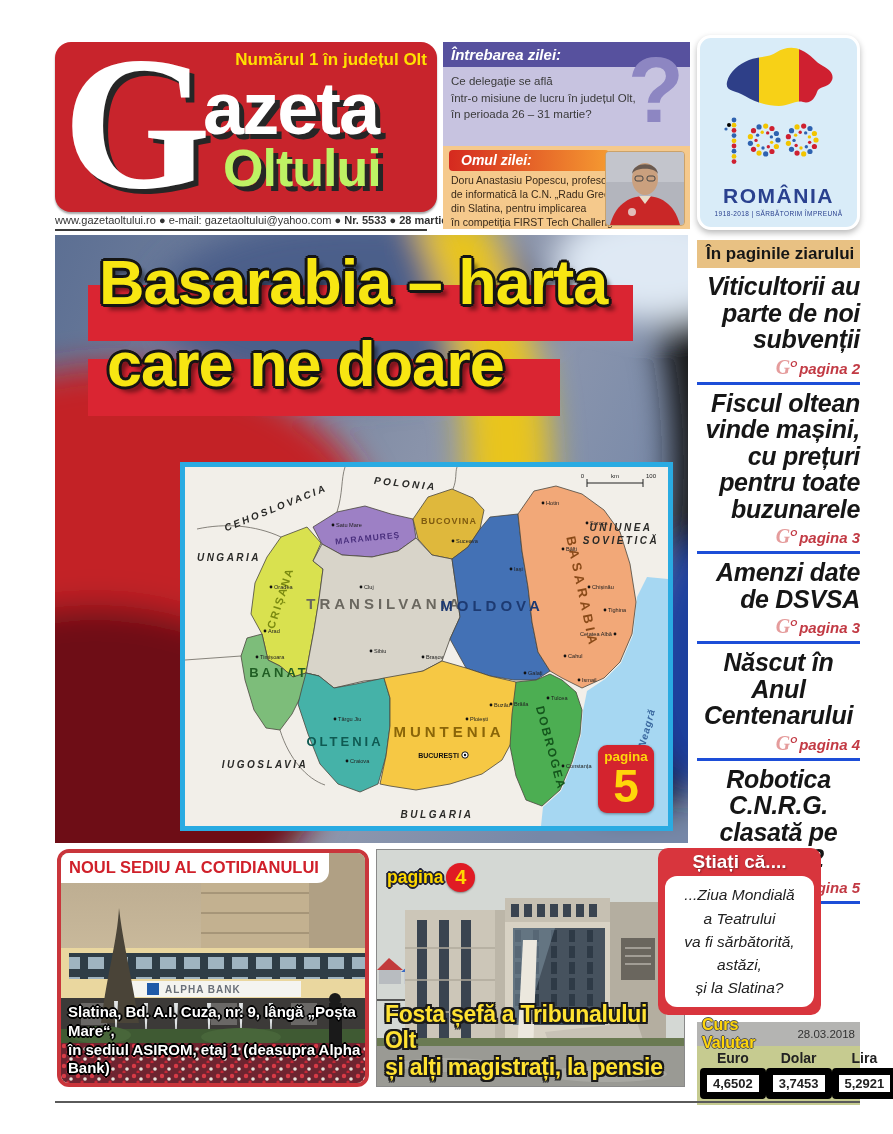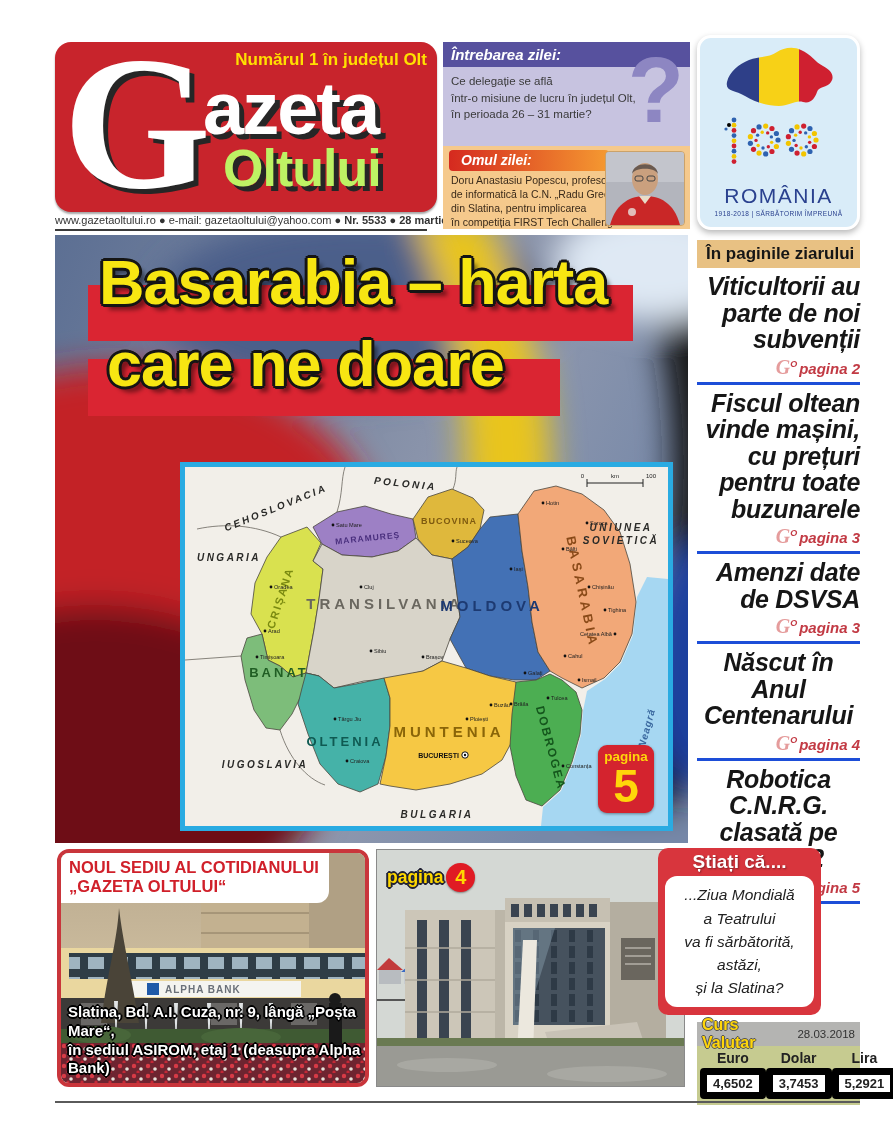--- a/index.html
+++ b/index.html
@@ -32,21 +32,21 @@
           background:linear-gradient(90deg,#d5291f,#f59a31);color:#fff;font-weight:bold;
           font-style:italic;font-size:14px;line-height:21px;padding-left:12px;}
   .m-lines{position:absolute;left:8px;top:28px;font-size:10.5px;color:#3a2a1a;line-height:1.32;}
   .m-photo{position:absolute;right:5px;top:5px;width:78px;height:73px;border-radius:4px;
            overflow:hidden;border:1px solid #caa26a;}
 
   
   .cent-box{left:697px;top:35px;width:163px;height:195px;background:#d9ecf8;border-radius:14px;
             border:3px solid #fff;box-shadow:0 3px 6px rgba(0,0,0,.28);box-sizing:border-box;}
   .cent-country{position:absolute;left:0;right:0;top:146px;text-align:center;color:#2a418f;
-            font-weight:400;font-size:21px;letter-spacing:1.5px;}
+            font-weight:700;font-size:21px;letter-spacing:1.5px;}
   .cent-sub{position:absolute;left:0;right:0;top:172px;text-align:center;color:#2a418f;font-size:6.5px;letter-spacing:.4px;}
 
   
   .feature{left:55px;top:235px;width:633px;height:608px;overflow:hidden;background:#8b5cf6;}
   .strip{position:absolute;background:#da2532;z-index:1;}
   .strip1{left:33px;top:50px;width:545px;height:56px;}
   .strip2{left:33px;top:124px;width:472px;height:57px;}
   .headline{position:absolute;z-index:2;font-weight:900;font-size:63px;letter-spacing:-1px;color:#f7e612;
             line-height:1;white-space:nowrap;
             text-shadow:3px 0 0 #151515,-3px 0 0 #151515,0 3px 0 #151515,0 -3px 0 #151515,
@@ -445,21 +445,20 @@
       </g>
       <rect x="0" y="176" width="312" height="18" fill="#3f5a33"></rect>
       <ellipse cx="40" cy="182" rx="30" ry="9" fill="#48663a"></ellipse>
         <ellipse cx="180" cy="184" rx="40" ry="9" fill="#48663a"></ellipse>
       <rect x="0" y="190" width="312" height="48" fill="url(#flw)"></rect>
       <rect x="268" y="150" width="13" height="44" fill="#1a1a1a"></rect>
         <circle cx="274" cy="146" r="6" fill="#1a1a1a"></circle>
     </svg>
     <div class="pl-overlay">
       <div>NOUL SEDIU AL COTIDIANULUI</div>
-      <div>„GAZETA OLTULUI“</div>
     </div>
     <div class="pl-caption">
         <div>Slatina, Bd. A.I. Cuza, nr. 9, lângă „Poșta Mare“,</div>
         <div>în sediul ASIROM, etaj 1 (deasupra Alpha Bank)</div>
       </div>
   </div>
 
   <div class="abs photo-mid">
     <svg width="307" height="236" viewBox="0 0 307 236">
       <defs>
@@ -516,20 +515,24 @@
       </g>
       <rect x="0" y="188" width="307" height="10" fill="#6a7a52"></rect>
       <rect x="0" y="196" width="307" height="40" fill="#9a9a94"></rect>
       <ellipse cx="70" cy="215" rx="50" ry="7" fill="#a8a8a2"></ellipse>
         <ellipse cx="230" cy="224" rx="60" ry="8" fill="#a8a8a2"></ellipse>
     </svg>
     <div class="pm-badge">
       <span class="pl">pagina</span>
       <span class="circ">4</span>
     </div>
+    <div class="pm-caption">
+        <div>Fosta șefă a Tribunalului Olt</div>
+        <div>și alți magistrați, la pensie</div>
+      </div>
   </div>
 
   <div class="abs know-box">
     <div class="know-head">Știați că....</div>
     <div class="know-inner">
         <div>...Ziua Mondială</div>
         <div>a Teatrului</div>
         <div>va fi sărbătorită,</div>
         <div>astăzi,</div>
         <div>și la Slatina?</div>

